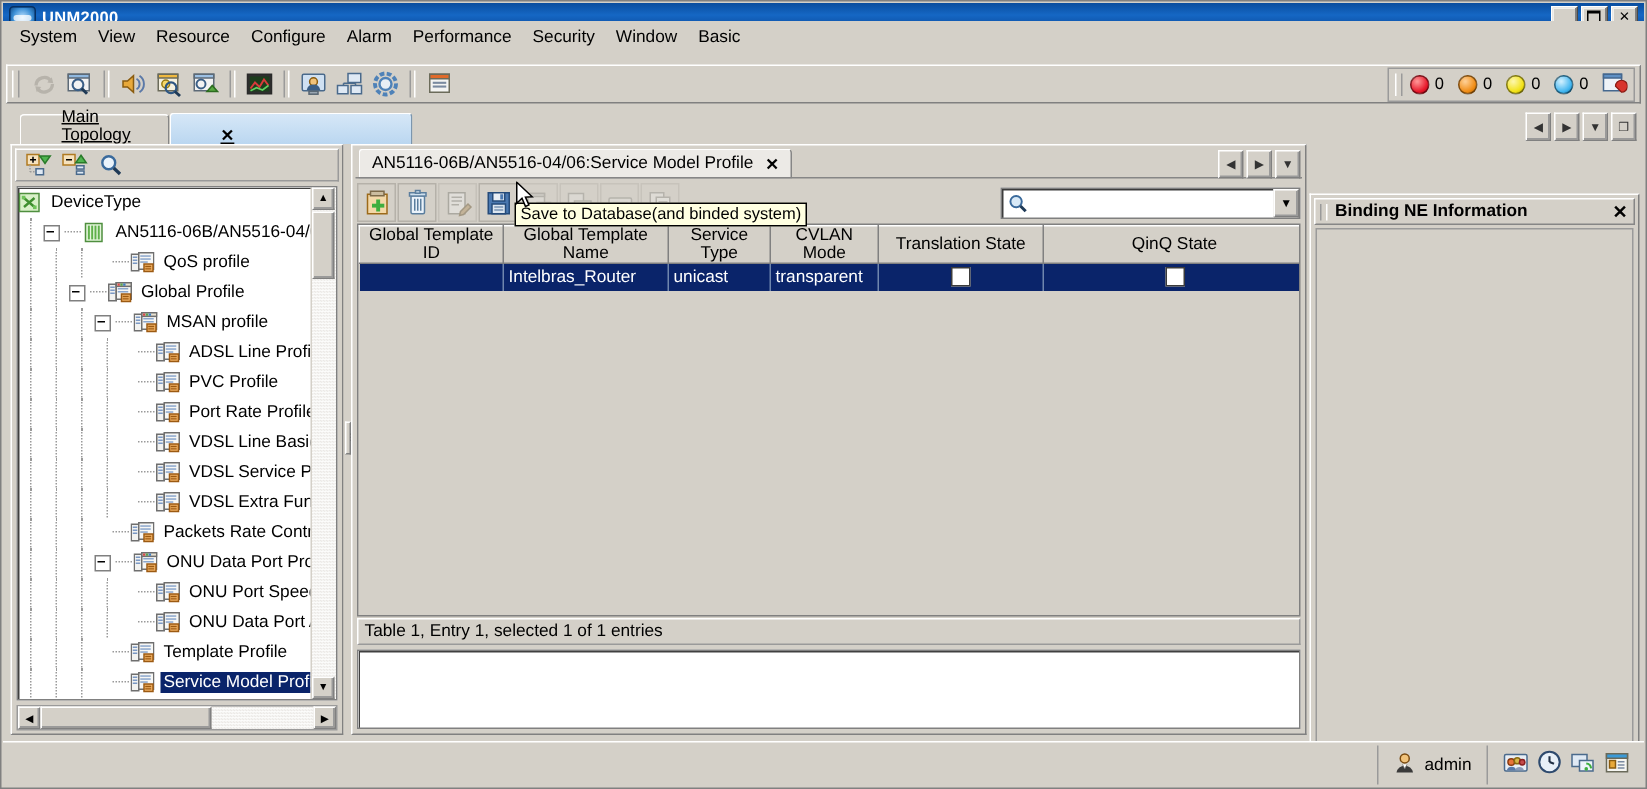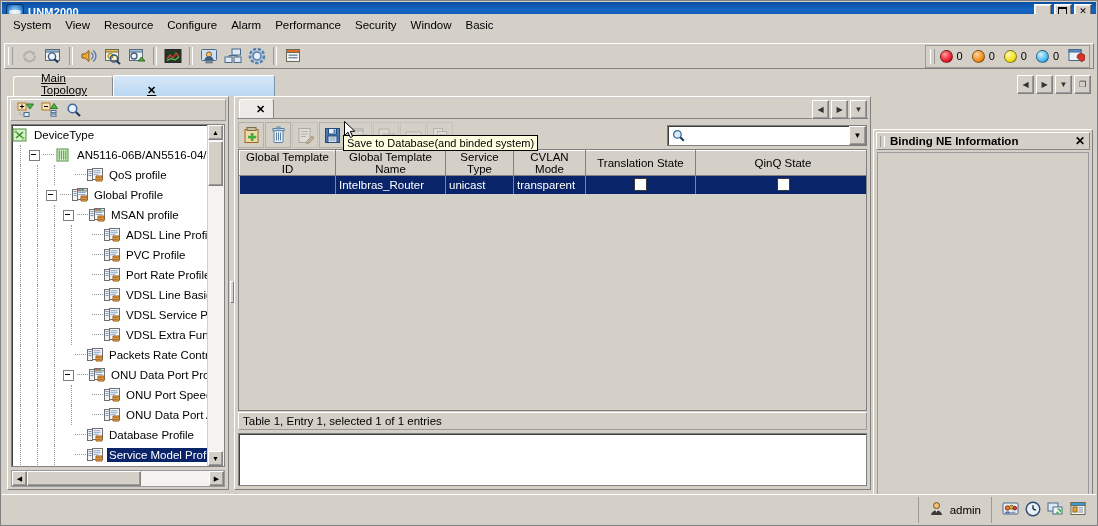--- a/index.html
+++ b/index.html
@@ -1018,21 +1018,21 @@
                 </g>
                 <rect x="5.5" y="0.5" width="10" height="11" fill="#f7f7f5" stroke="#6f6f6f"></rect>
                 <g fill="#8aa6cc">
                   <rect x="6.5" y="2.2" width="7" height="1"></rect>
                   <rect x="6.5" y="4.2" width="7" height="1"></rect>
                   <rect x="6.5" y="6.2" width="5" height="1"></rect>
                 </g>
                 <path d="M9 8 h6 v5 h-6z" fill="#f2b366" stroke="#9c5a12"></path>
                 <path d="M9.8 9.2 h4 v.9 h-4z M9.8 10.8 h4 v.9 h-4z" fill="#9c5a12"></path>
               </svg></span>
-            <span class="tn-label">Database Profile</span>
+            <span class="tn-label">Template Profile</span>
           </div>
           <div class="tree-node">
             <span class="vline" style="left:8px"></span>
             <span class="vline" style="left:25px"></span>
             <span class="vline" style="left:42px"></span>
             <span style="width:51px;flex:none;"></span>
             <span class="tn-spacer"></span>
             <span class="tn-dots"></span>
             <span class="tn-icon"><svg width="16" height="14" viewBox="0 0 16 14">
                 <rect x="0.5" y="1.5" width="5" height="11" fill="#f2f2f0" stroke="#6f6f6f"></rect>
@@ -1069,20 +1069,21 @@
   </div>
 
   <div class="splitter">
     <div class="knob">⋮</div>
   </div>
 
   <div class="center-panel">
 
     <div class="doc-tabstrip">
       <div class="doc-tab">
+        <span>AN5116-06B/AN5516-04/06:Service Model Profile</span>
         <span class="tab-close">✕</span>
       </div>
       <div class="doc-tab-line"></div>
       <div class="doc-ctrls">
         <div class="sm-btn">◀</div>
         <div class="sm-btn">▶</div>
         <div class="sm-btn">▼</div>
       </div>
     </div>
 

